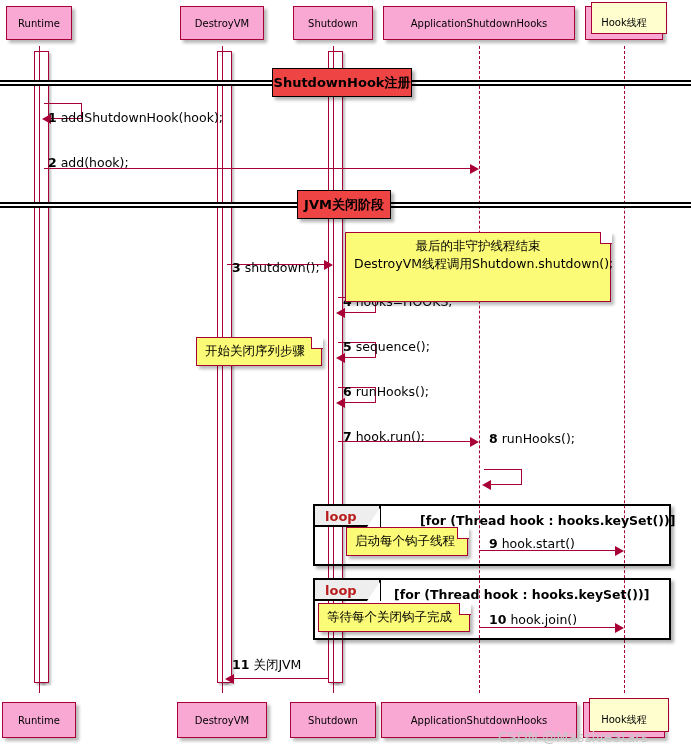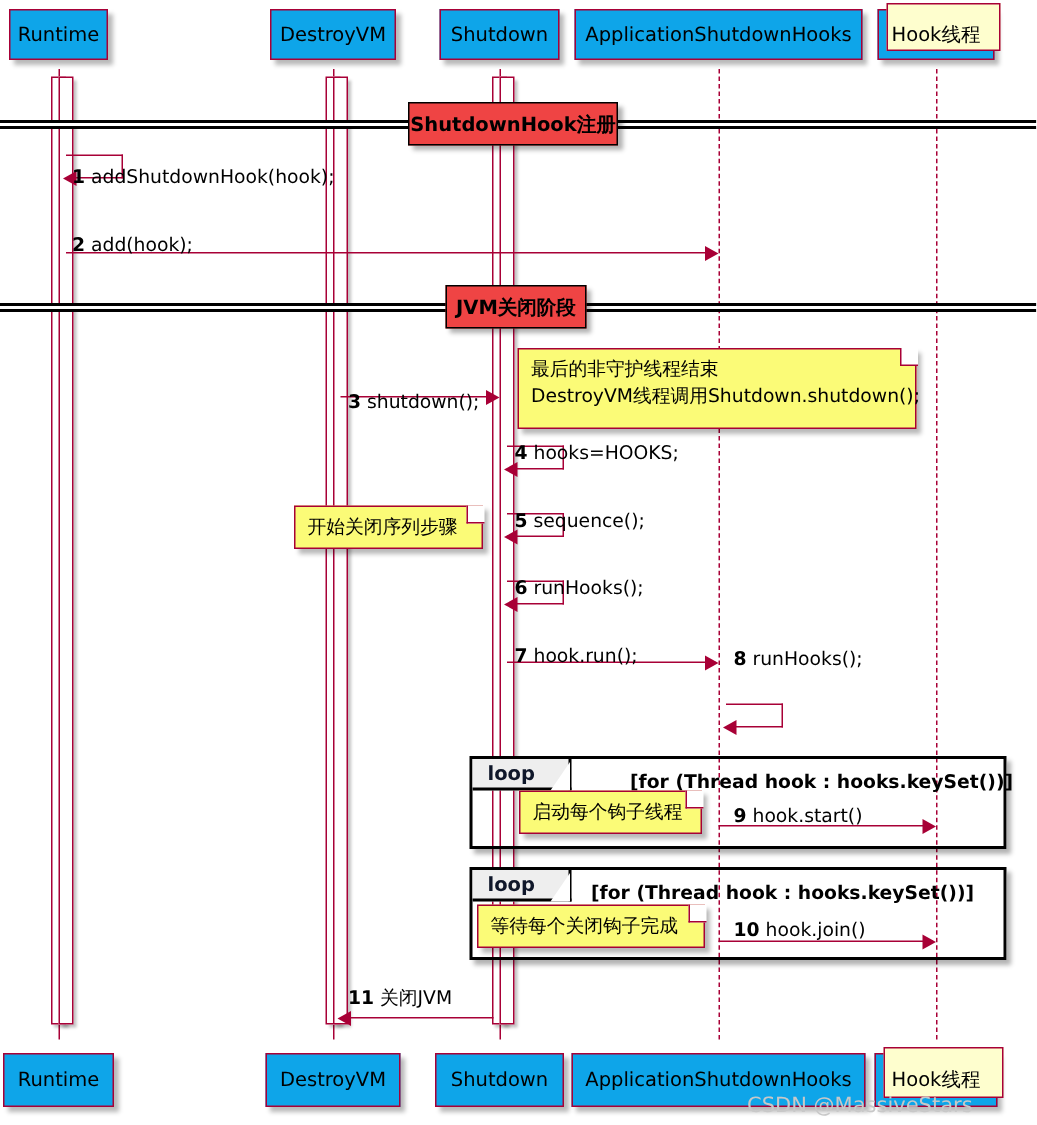--- a/index.html
+++ b/index.html
@@ -14,28 +14,28 @@
     position: relative;
     width: 691px;
     height: 750px;
     background: #FFFFFF;
     overflow: hidden;
   }
 
   
   .participant {
     position: absolute;
-    background: #0ea5e9;
+    background: #f9a8d4;
     border: 1.5px solid #A80036;
     box-shadow: 3px 3px 3px rgba(0,0,0,0.28);
     box-sizing: border-box;
     display: flex;
     align-items: center;
     justify-content: center;
-    font-size: 13px;
+    font-size: 10px;
     color: #000000;
     white-space: nowrap;
     z-index: 20;
   }
   .participant.multi::before {
     content: "";
     position: absolute;
     left: 5px;
     top: -5px;
     width: 100%;
@@ -177,21 +177,21 @@
     z-index: 11;
   }
   .frame-tab {
     position: absolute;
     background: #EEEEEE;
     border-right: 2px solid #000000;
     border-bottom: 2px solid #000000;
     box-sizing: border-box;
     font-size: 13px;
     font-weight: bold;
-    color: #0f172a;
+    color: #b91c1c;
     padding: 1px 22px 1px 10px;
     z-index: 13;
     white-space: nowrap;
   }
   .frame-tab::after {
     content: "";
     position: absolute;
     right: -1px;
     bottom: -2px;
     width: 0;
@@ -268,21 +268,21 @@
     <div class="msg-label" style="left: 489px; top: 431px;"><b>8</b><span> runHooks();</span></div>
     <div class="msg-line" style="left: 479px; top: 550px; width: 143px;"></div>
     <div class="arrow-r" style="left: 615px; top: 546px;"></div>
     <div class="msg-label" style="left: 489px; top: 536px;"><b>9</b><span> hook.start()</span></div>
     <div class="msg-line" style="left: 479px; top: 627px; width: 143px;"></div>
     <div class="arrow-r" style="left: 615px; top: 623px;"></div>
     <div class="msg-label" style="left: 489px; top: 612px;"><b>10</b><span> hook.join()</span></div>
     <div class="msg-line" style="left: 227px; top: 678px; width: 102px;"></div>
     <div class="arrow-l" style="left: 225px; top: 674px;"></div>
     <div class="msg-label" style="left: 232px; top: 657px;"><b>11</b><span> 关闭JVM</span></div>
-    <div class="note" style="left: 345px; top: 232px; width: 266px; height: 54px;"><div>最后的非守护线程结束</div><div>DestroyVM线程调用Shutdown.shutdown();</div><span class="fold"></span></div>
+    <div class="note" style="left: 345px; top: 232px; width: 266px; height: 70px; text-align: center;"><div>最后的非守护线程结束</div><div>DestroyVM线程调用Shutdown.shutdown();</div><span class="fold"></span></div>
     <div class="note" style="left: 196px; top: 337px; width: 126px; height: 29px;"><div>开始关闭序列步骤</div><span class="fold"></span></div>
     <div class="note" style="left: 346px; top: 527px; width: 122px; height: 29px;"><div>启动每个钩子线程</div><span class="fold"></span></div>
     <div class="note" style="left: 318px; top: 603px; width: 152px; height: 29px;"><div>等待每个关闭钩子完成</div><span class="fold"></span></div>
     <div class="participant" style="left: 6px; top: 6px; width: 66px; height: 34px;">
       <span>Runtime</span>
     </div>
     <div class="participant" style="left: 2px; top: 702px; width: 74px; height: 36px;">
       <span>Runtime</span>
     </div>
     <div class="participant" style="left: 180px; top: 6px; width: 84px; height: 34px;">

